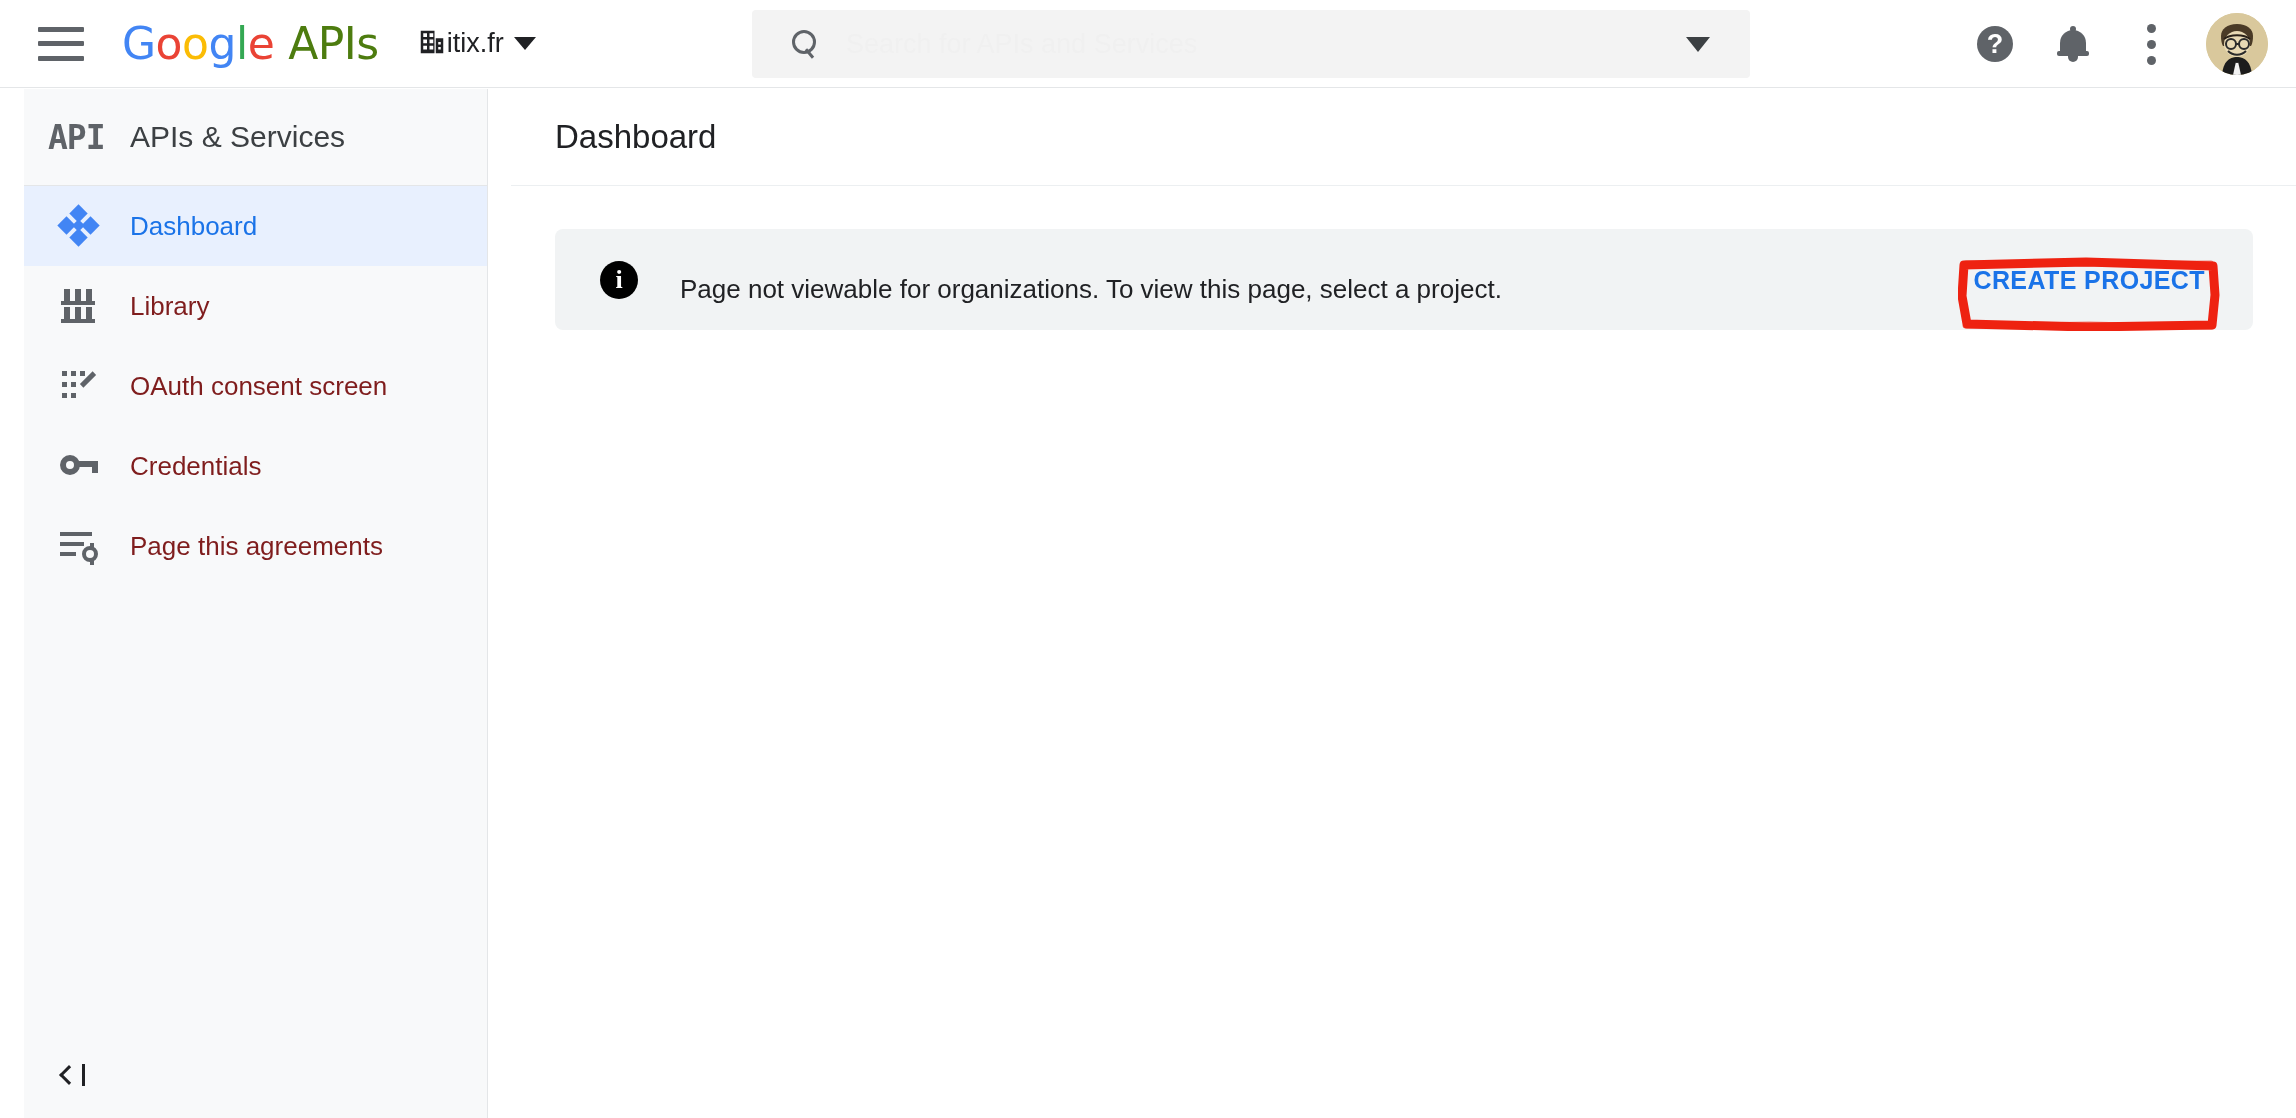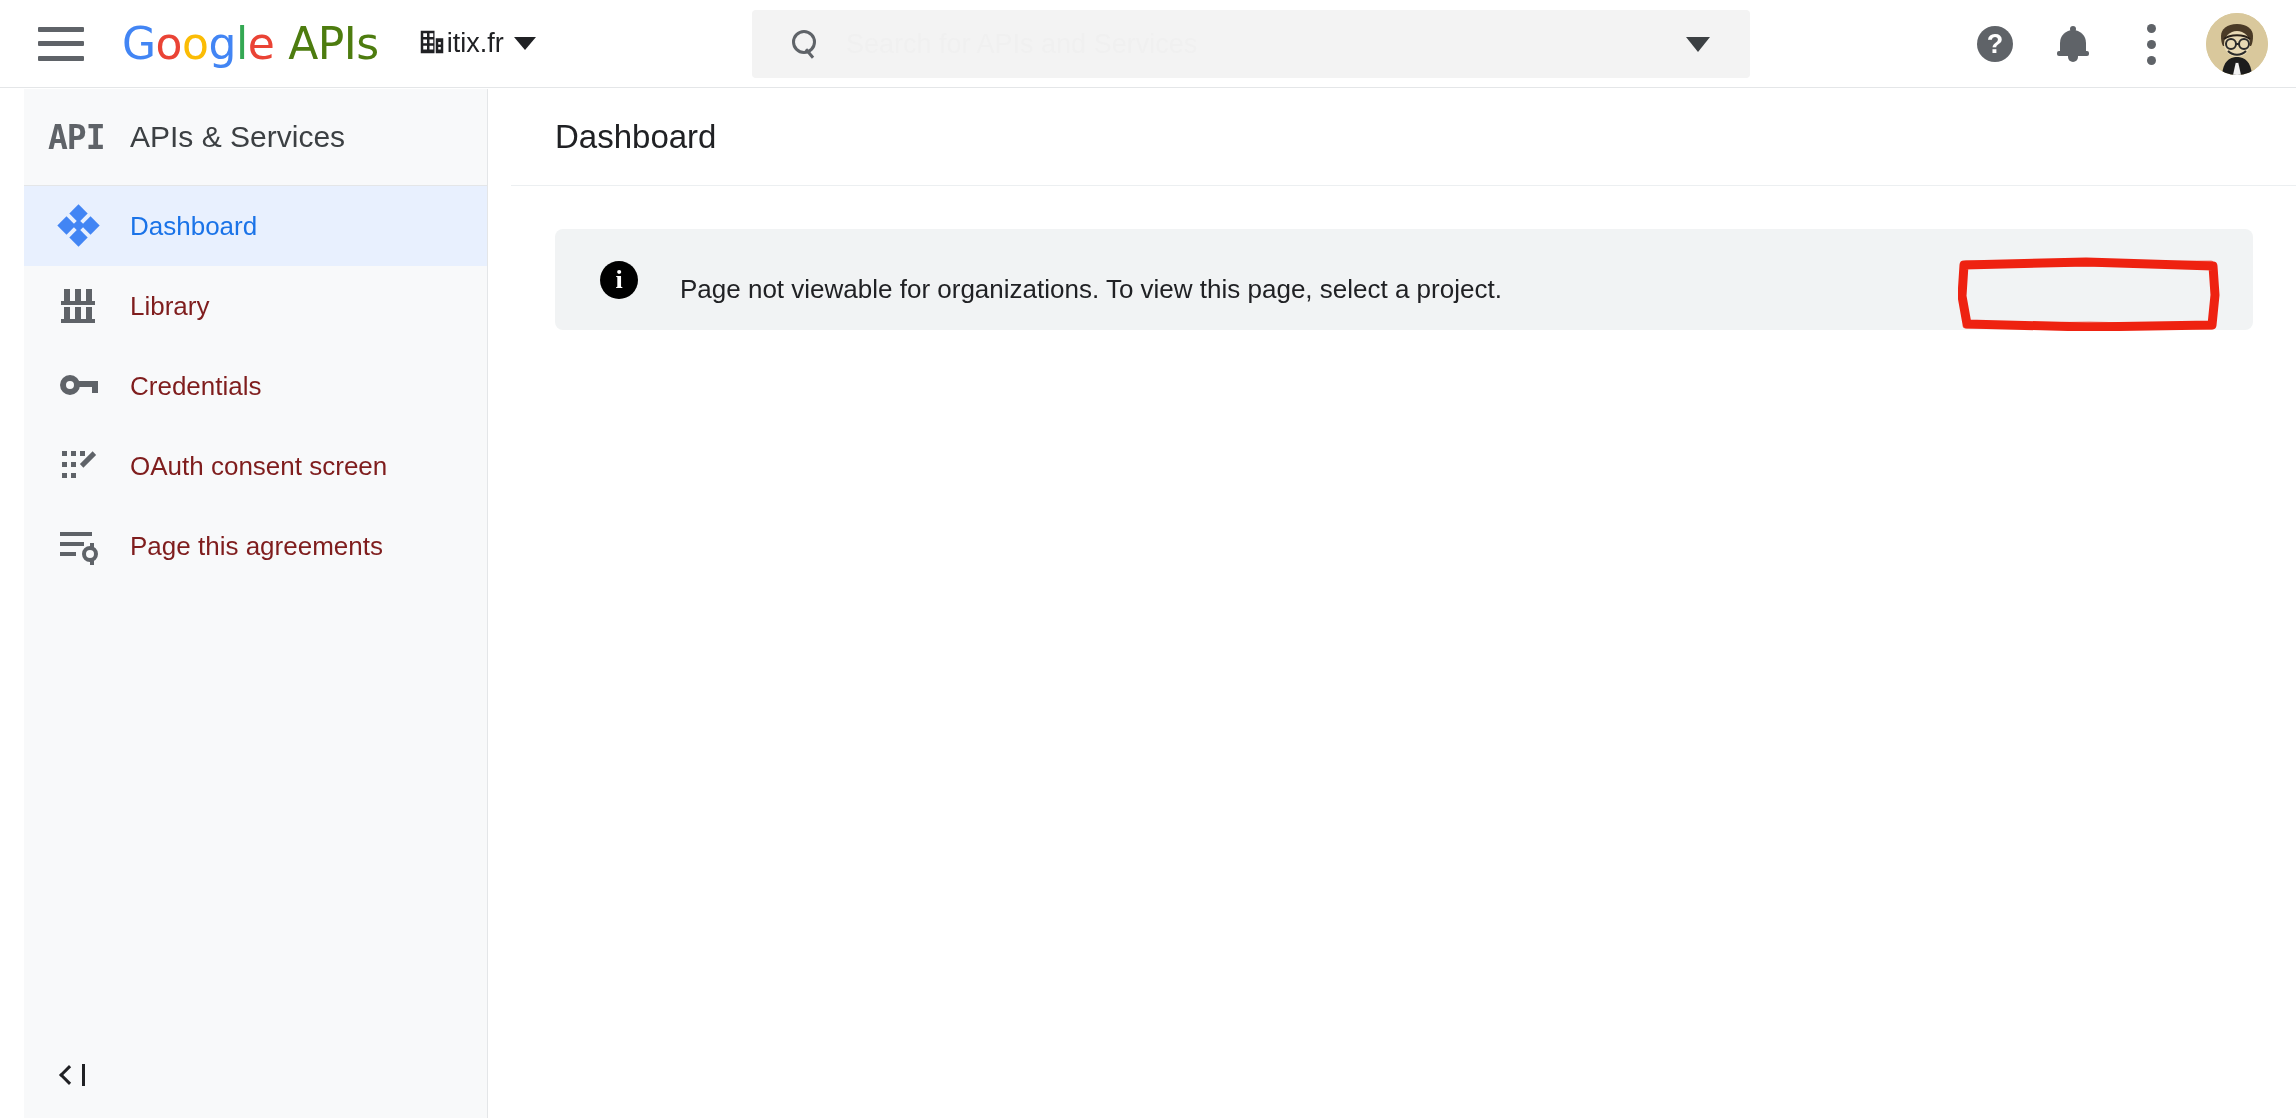--- a/index.html
+++ b/index.html
@@ -334,45 +334,45 @@
           <span class="bk k5"></span>
           <span class="bk k6"></span>
         <span class="bar b2"></span>
       </span>
     </span>
     <span class="nav-label">Library</span>
   </div>
 
   <div class="nav-item">
     <span class="nav-ico">
-      <span class="ico-key">
-        <span class="ring"></span>
-          <span class="shaft"></span>
-          <span class="tooth"></span>
-      </span>
-    </span>
-    <span class="nav-label">Credentials</span>
-  </div>
-
-  <div class="nav-item">
-    <span class="nav-ico">
       <span class="ico-oauth">
         <i style="left:0;top:2px"></i>
           <i style="left:9px;top:2px"></i>
           <i style="left:18px;top:2px"></i>
         <i style="left:0;top:13px"></i>
           <i style="left:9px;top:13px"></i>
         <i style="left:0;top:24px"></i>
           <i style="left:9px;top:24px"></i>
         <span class="pen"></span>
       </span>
     </span>
     <span class="nav-label">OAuth consent screen</span>
   </div>
 
+  <div class="nav-item">
+    <span class="nav-ico">
+      <span class="ico-key">
+        <span class="ring"></span>
+          <span class="shaft"></span>
+          <span class="tooth"></span>
+      </span>
+    </span>
+    <span class="nav-label">Credentials</span>
+  </div>
+
 
   <div class="nav-item">
     <span class="nav-ico">
       <span class="ico-pua">
         <span class="ln l1"></span>
           <span class="ln l2"></span>
           <span class="ln l3"></span>
         <span class="gear"></span>
       </span>
     </span>
@@ -386,20 +386,21 @@
 </div>
 
 <div class="main">
   <div class="page-head">
     <span class="page-title">Dashboard</span>
   </div>
 
   <div class="banner">
     <span class="info-icon">i</span>
     <span class="banner-text">Page not viewable for organizations. To view this page, select a project.</span>
+    <button class="create-btn">CREATE PROJECT</button>
   </div>
 </div>
 
 <div class="annot-box">
   <svg width="262" height="74" viewBox="0 0 262 74" aria-hidden="true">
     <g fill="none" stroke="#ee2211" stroke-width="9" stroke-linejoin="round" stroke-linecap="round">
       <path d="M6,8 L128,5 L255,9 L257,38 L254,68 L130,70 L9,67 L4,39 Z"></path>
       <path d="M8,6 L130,7 L253,6" opacity="0.55" stroke-width="5"></path>
       <path d="M7,69 L131,67 L254,70" opacity="0.55" stroke-width="5"></path>
     </g>

